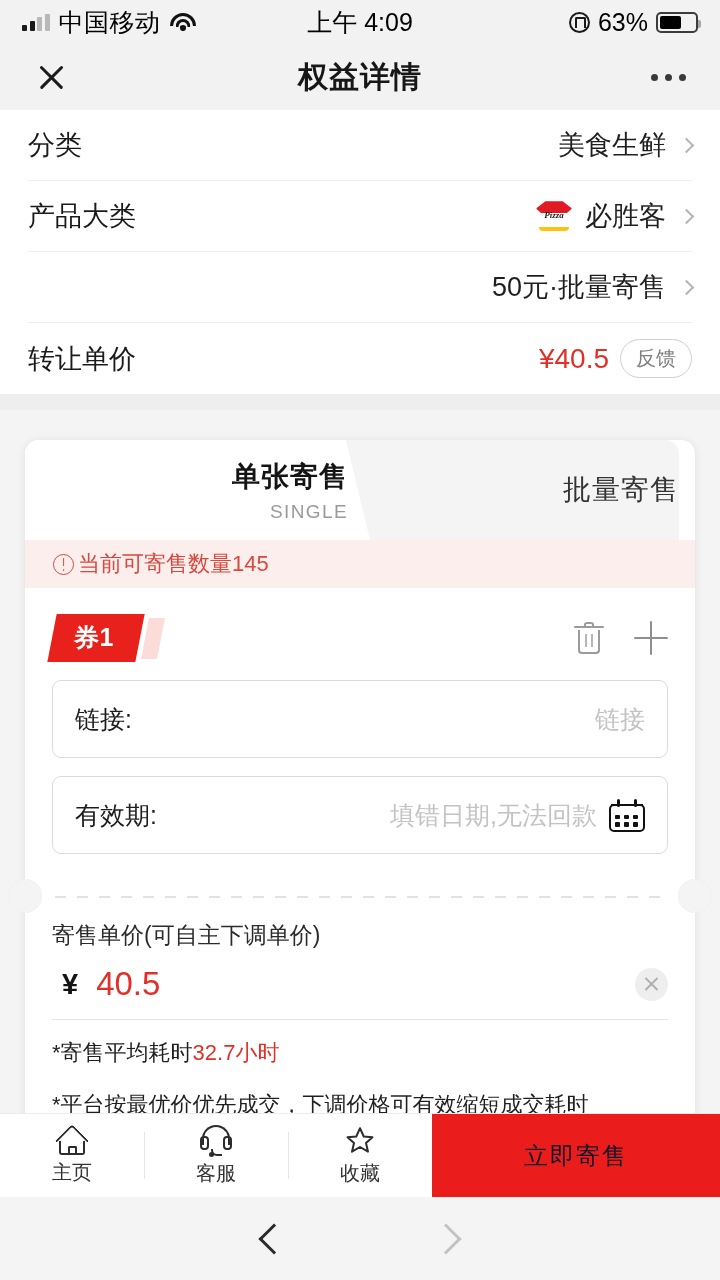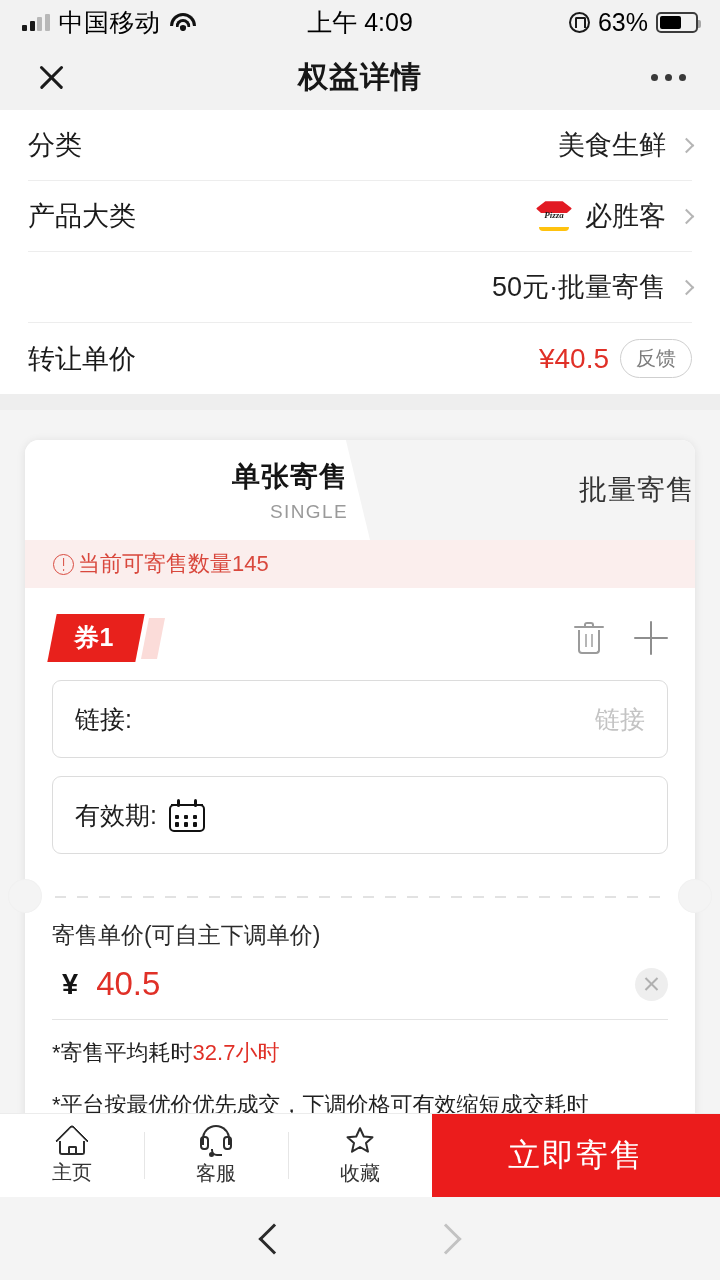--- a/index.html
+++ b/index.html
@@ -116,21 +116,21 @@
   }
   .tab-active {
     left: 0; width: 345px; background: #fff; z-index: 3;
     border-radius: 14px 0 0 0;
     clip-path: polygon(0 0, 93% 0, 100% 100%, 0 100%);
     padding-right: 22px;
   }
   .tab-active .t1 { font-size: 28px; font-weight: 700; color: #141414; letter-spacing: 1px; }
   .tab-active .t2 { font-size: 19px; color: #9a9a9a; margin-top: 5px; letter-spacing: 1.4px; }
   .tab-inactive {
-    right: 0; width: 380px; background: #f4f4f4; z-index: 2; border-radius: 0 14px 0 0;
+    right: 16px; width: 380px; background: #f4f4f4; z-index: 2; border-radius: 0 14px 0 0;
   }
   .tab-inactive .t1 { font-size: 28px; color: #343434; letter-spacing: 1px; }
 
   
   .alert-bar {
     background: #fbeeed; height: 48px; display: flex; align-items: center;
     padding: 0 28px; gap: 4px;
   }
   .alert-ico {
     width: 21px; height: 21px; border: 1.8px solid #d94b40; border-radius: 50%;
@@ -281,22 +281,22 @@
   .hs-ico .lc { left: 0; }
   .hs-ico .rc { right: 0; }
   .hs-ico .mic {
     position: absolute; bottom: 0; left: 11px; width: 11px; height: 7px;
     border-bottom: 2.2px solid #2c2c2c; border-left: 2.2px solid #2c2c2c; border-radius: 0 0 0 6px;
   }
   .hs-ico .dot { position: absolute; bottom: -1px; left: 9px; width: 5px; height: 5px;
     background: #2c2c2c; border-radius: 50%; }
   .star-ico { width: 34px; height: 32px; display: flex; align-items: center; justify-content: center; }
   .cta {
-    flex: 1; background: #eb1c1c; color: #ffffff; display: flex; align-items: center;
-    justify-content: center; font-size: 32px; font-weight: 500; letter-spacing: 2px; cursor: pointer;
+    flex: 1; background: #eb1c1c; color: #0f172a; display: flex; align-items: center;
+    justify-content: center; font-size: 24px; font-weight: 500; letter-spacing: 2px; cursor: pointer;
   }
 
   
   .sysnav {
     position: absolute; left: 0; bottom: 0; width: 720px; height: 83px;
     background: #f4f4f4; display: flex; align-items: center; justify-content: center; gap: 150px;
   }
   .sys-chev { width: 22px; height: 22px; border-left: 3px solid #2a2a2a; border-bottom: 3px solid #2a2a2a;
     transform: rotate(45deg); cursor: pointer; }
   .sys-chev.fwd { border-color: #c2c2c2; transform: rotate(-135deg); }
@@ -415,20 +415,21 @@
           </div>
         </div>
 
         <div class="field">
           <span class="field-label">链接:</span>
           <span class="field-ph">链接</span>
         </div>
 
         <div class="field">
           <span class="field-label">有效期:</span>
+          <span class="field-ph">填错日期,无法回款</span>
           <span class="cal-ico">
             <span class="p1"></span>
               <span class="p2"></span>
             <span class="body"></span>
               <span class="top"></span>
             <span class="dots">
                 <b></b>
                 <b></b>
                 <b></b>
                 <b></b>

